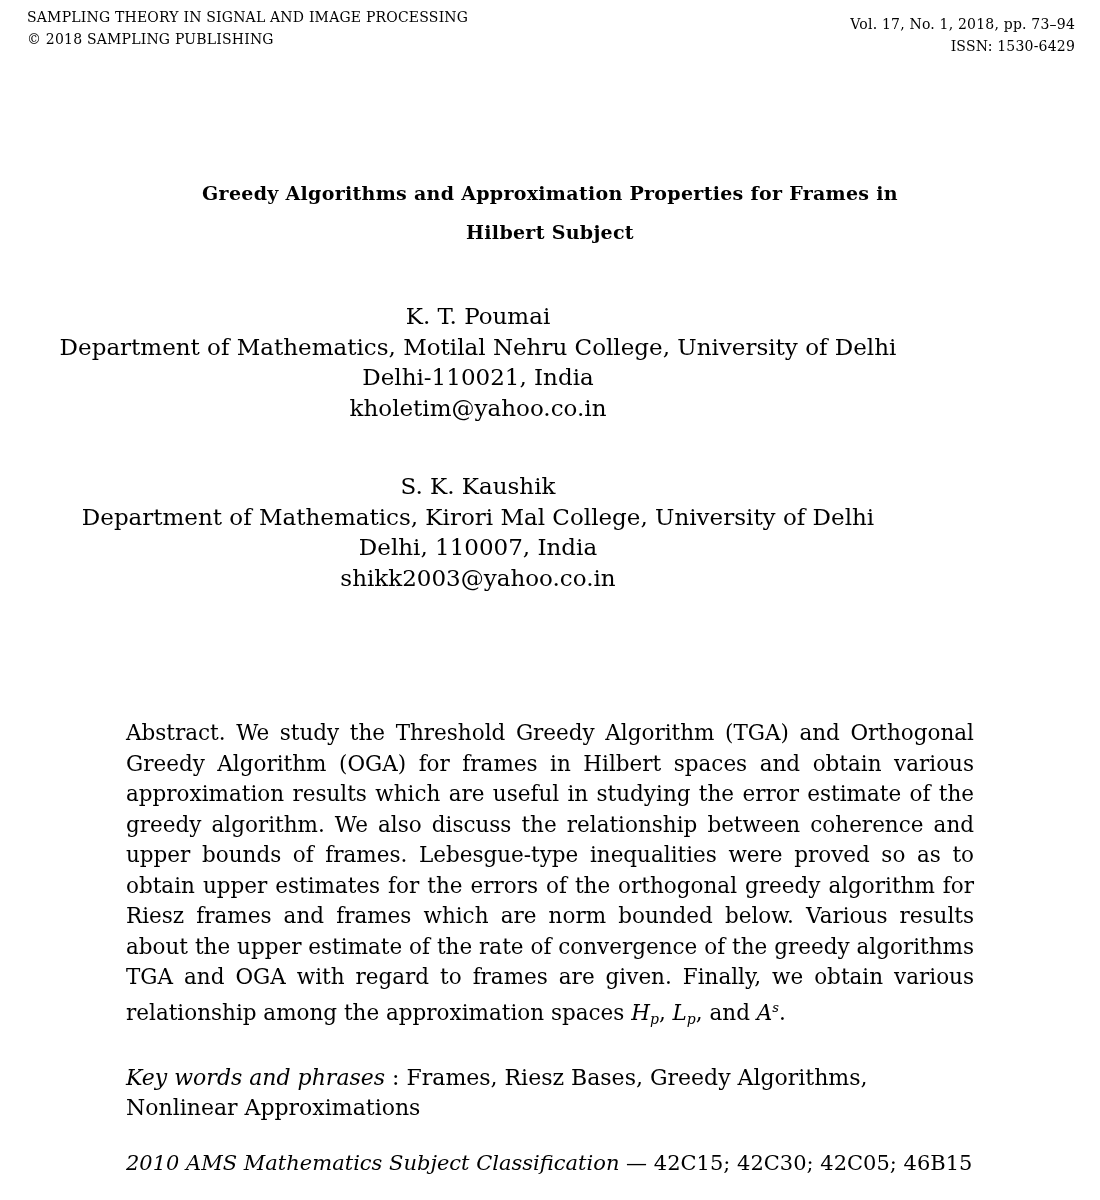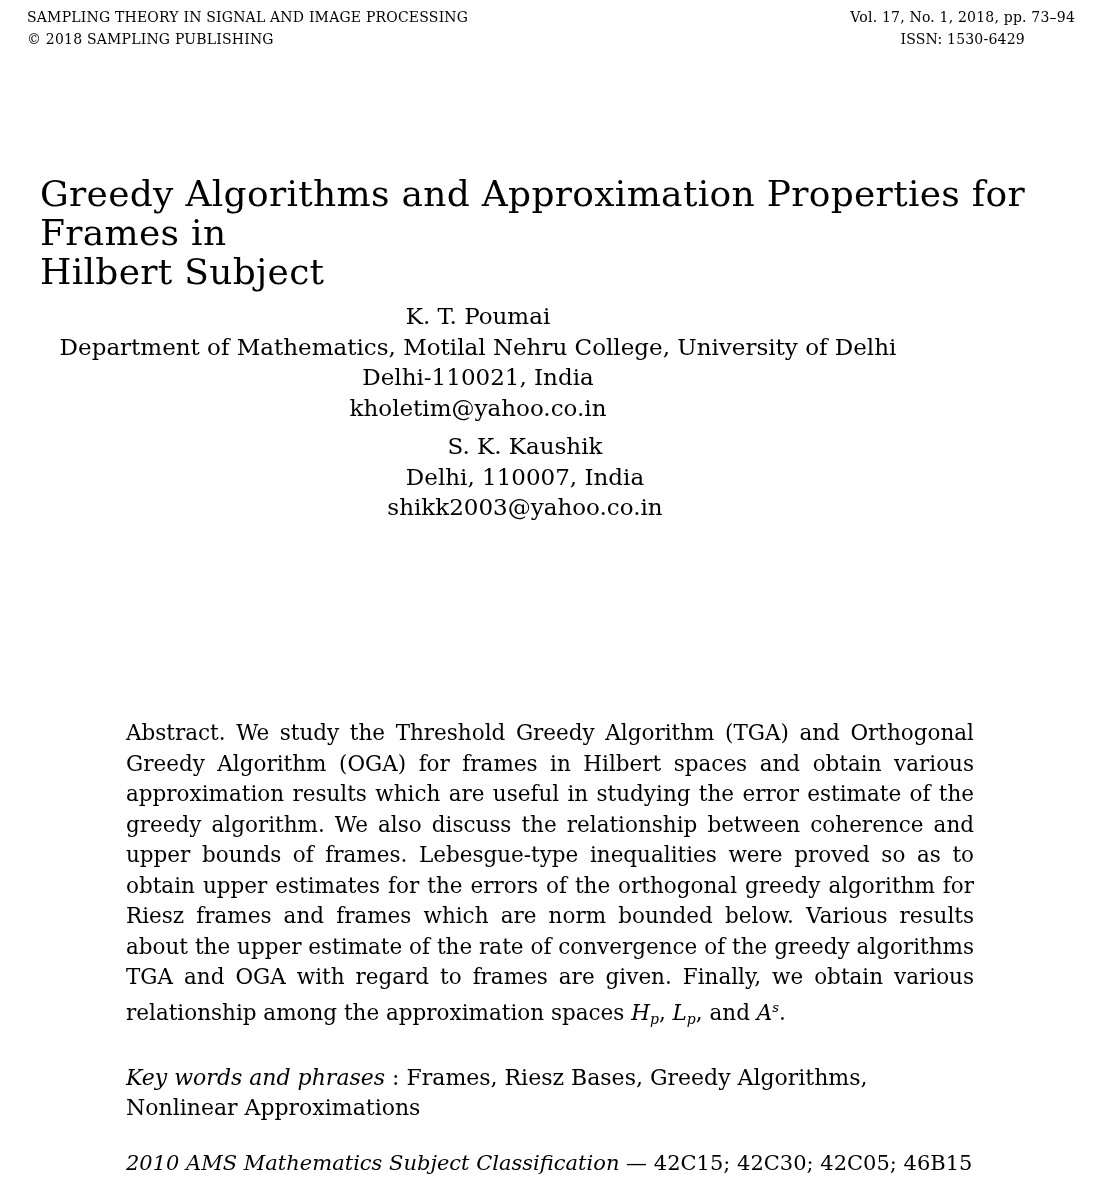--- a/index.html
+++ b/index.html
@@ -2,28 +2,28 @@
 <html><head>
 <meta charset="utf-8">
 <style>
   html, body { margin: 0; padding: 0; background: #ffffff; }
   body {
     width: 1100px; height: 1200px; position: relative; overflow: hidden;
     font-family: "DejaVu Serif", "Liberation Serif", serif; color: #000;
   }
   .hdr { position: absolute; top: 6px; font-size: 14px; line-height: 22px; letter-spacing: 0.2px; }
   .hdr-left { left: 27px; }
-  .hdr-right { right: 25px; text-align: center; }
+  .hdr-right { right: 25px; text-align: right; margin-top: 7px; }
   .title {
-    position: absolute; top: 174px; left: 40px; width: 1020px; text-align: left;
-    font-weight: normal; font-size: 36px; line-height: 39px; letter-spacing: 0.3px;
+    position: absolute; top: 174px; left: 40px; width: 1020px; text-align: center;
+    font-weight: bold; font-size: 19px; line-height: 39px; letter-spacing: 0.3px;
   }
   .author-block { position: absolute; left: 0; width: 956px; text-align: center; font-size: 23px; line-height: 30.5px; }
   .a1 { top: 301px; }
-  .a2 { top: 431px; padding-left: 47px; }
+  .a2 { top: 471px; }
   .abstract {
     position: absolute; top: 718px; left: 126px; width: 848px;
     font-size: 21.5px; line-height: 30.5px; text-align: justify;
   }
   .abstract .lbl { }
   .keywords { position: absolute; top: 1063px; left: 126px; width: 848px; font-size: 22px; line-height: 30px; }
   .msc { position: absolute; top: 1148px; left: 126px; width: 900px; font-size: 21px; line-height: 30px; }
   .it { font-style: italic; }
   .cal { font-family: "DejaVu Serif", serif; font-style: italic; margin-top: 48px; }
   sub { font-size: 14px; vertical-align: -4px; }
@@ -48,20 +48,21 @@
 
 <div class="author-block a1">
   <div>K. T. Poumai</div>
   <div>Department of Mathematics, Motilal Nehru College, University of Delhi</div>
   <div>Delhi-110021, India</div>
   <div>kholetim@yahoo.co.in</div>
 </div>
 
 <div class="author-block a2">
   <div>S. K. Kaushik</div>
+  <div>Department of Mathematics, Kirori Mal College, University of Delhi</div>
   <div>Delhi, 110007, India</div>
   <div>shikk2003@yahoo.co.in</div>
 </div>
 
 <div class="abstract">
   <span class="lbl">Abstract.</span>
   <span>We study the Threshold Greedy Algorithm (TGA) and Orthogonal Greedy Algorithm (OGA) for frames in Hilbert spaces and obtain various approximation results which are useful in studying the error estimate of the greedy algorithm. We also discuss the relationship between coherence and upper bounds of frames. Lebesgue-type inequalities were proved so as to obtain upper estimates for the errors of the orthogonal greedy algorithm for Riesz frames and frames which are norm bounded below. Various results about the upper estimate of the rate of convergence of the greedy algorithms TGA and OGA with regard to frames are given. Finally, we obtain various relationship among the approximation spaces</span>
   <span class="cal"><span>H</span><sub>p</sub></span><span>, </span><span class="cal"><span>L</span><sub>p</sub></span><span>, and </span><span class="cal"><span>A</span><sup>s</sup></span><span>.</span>
 </div>
 

